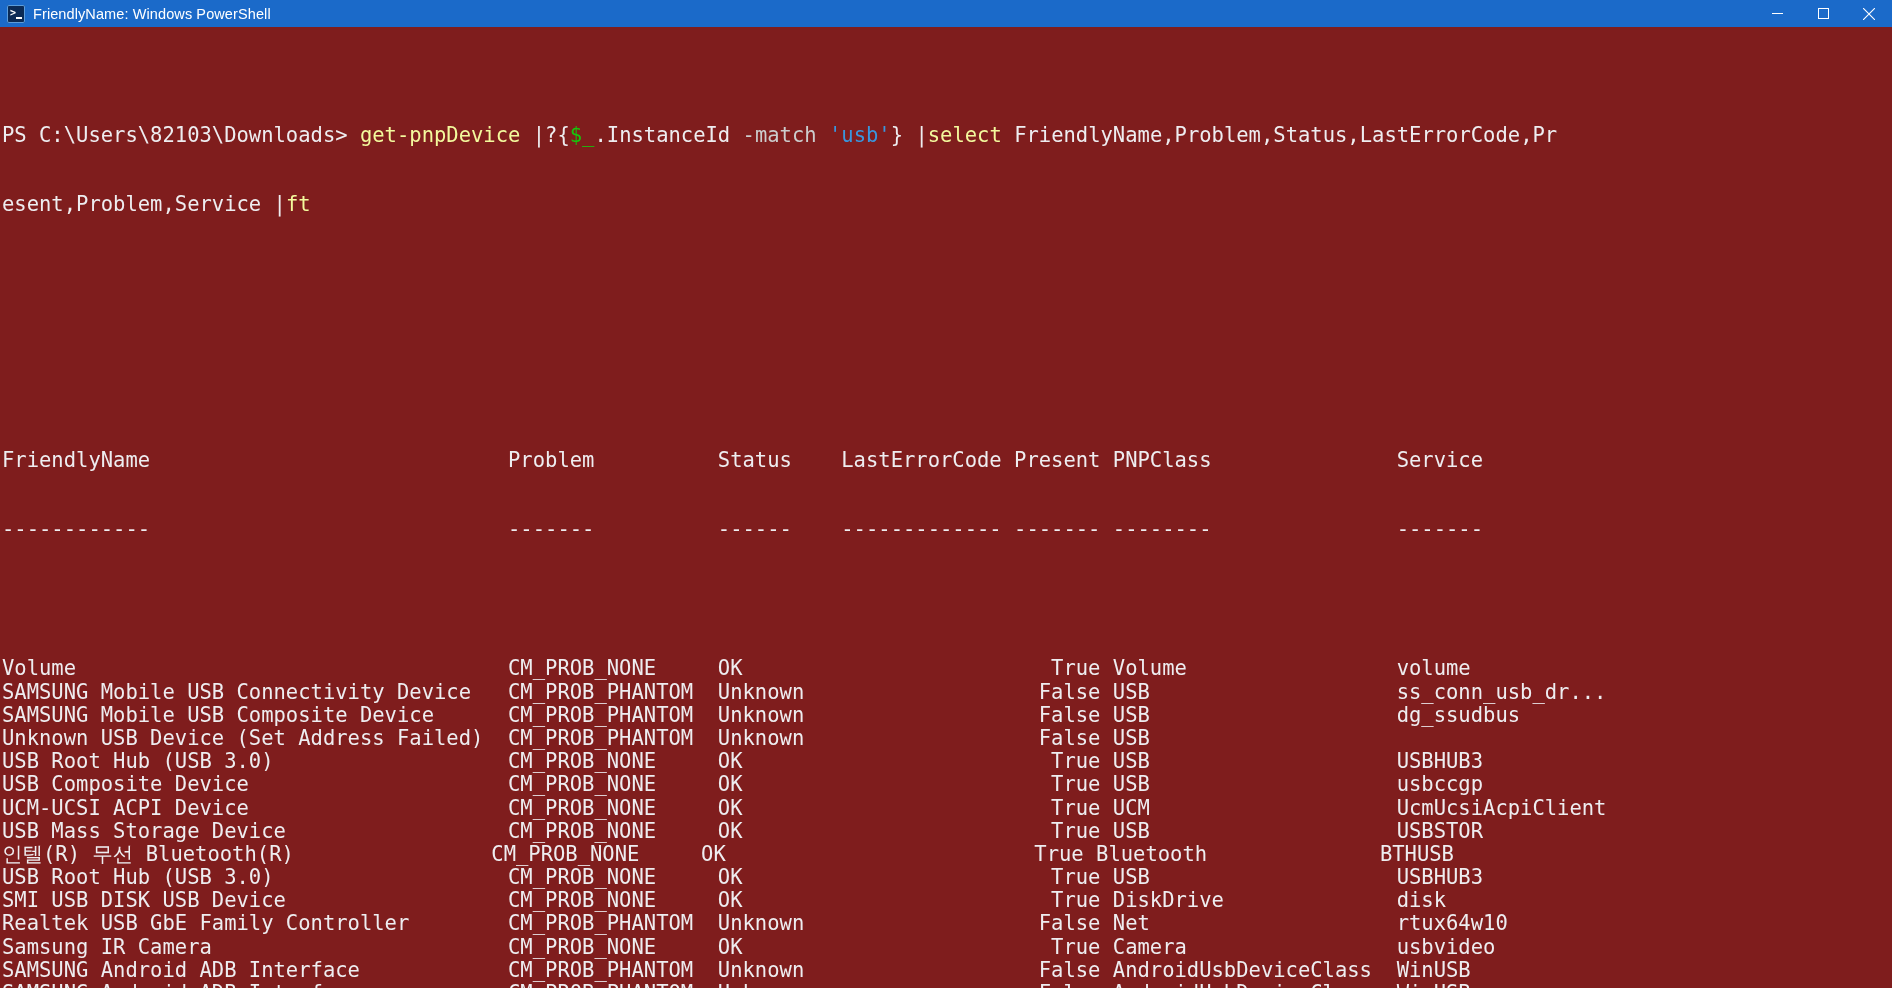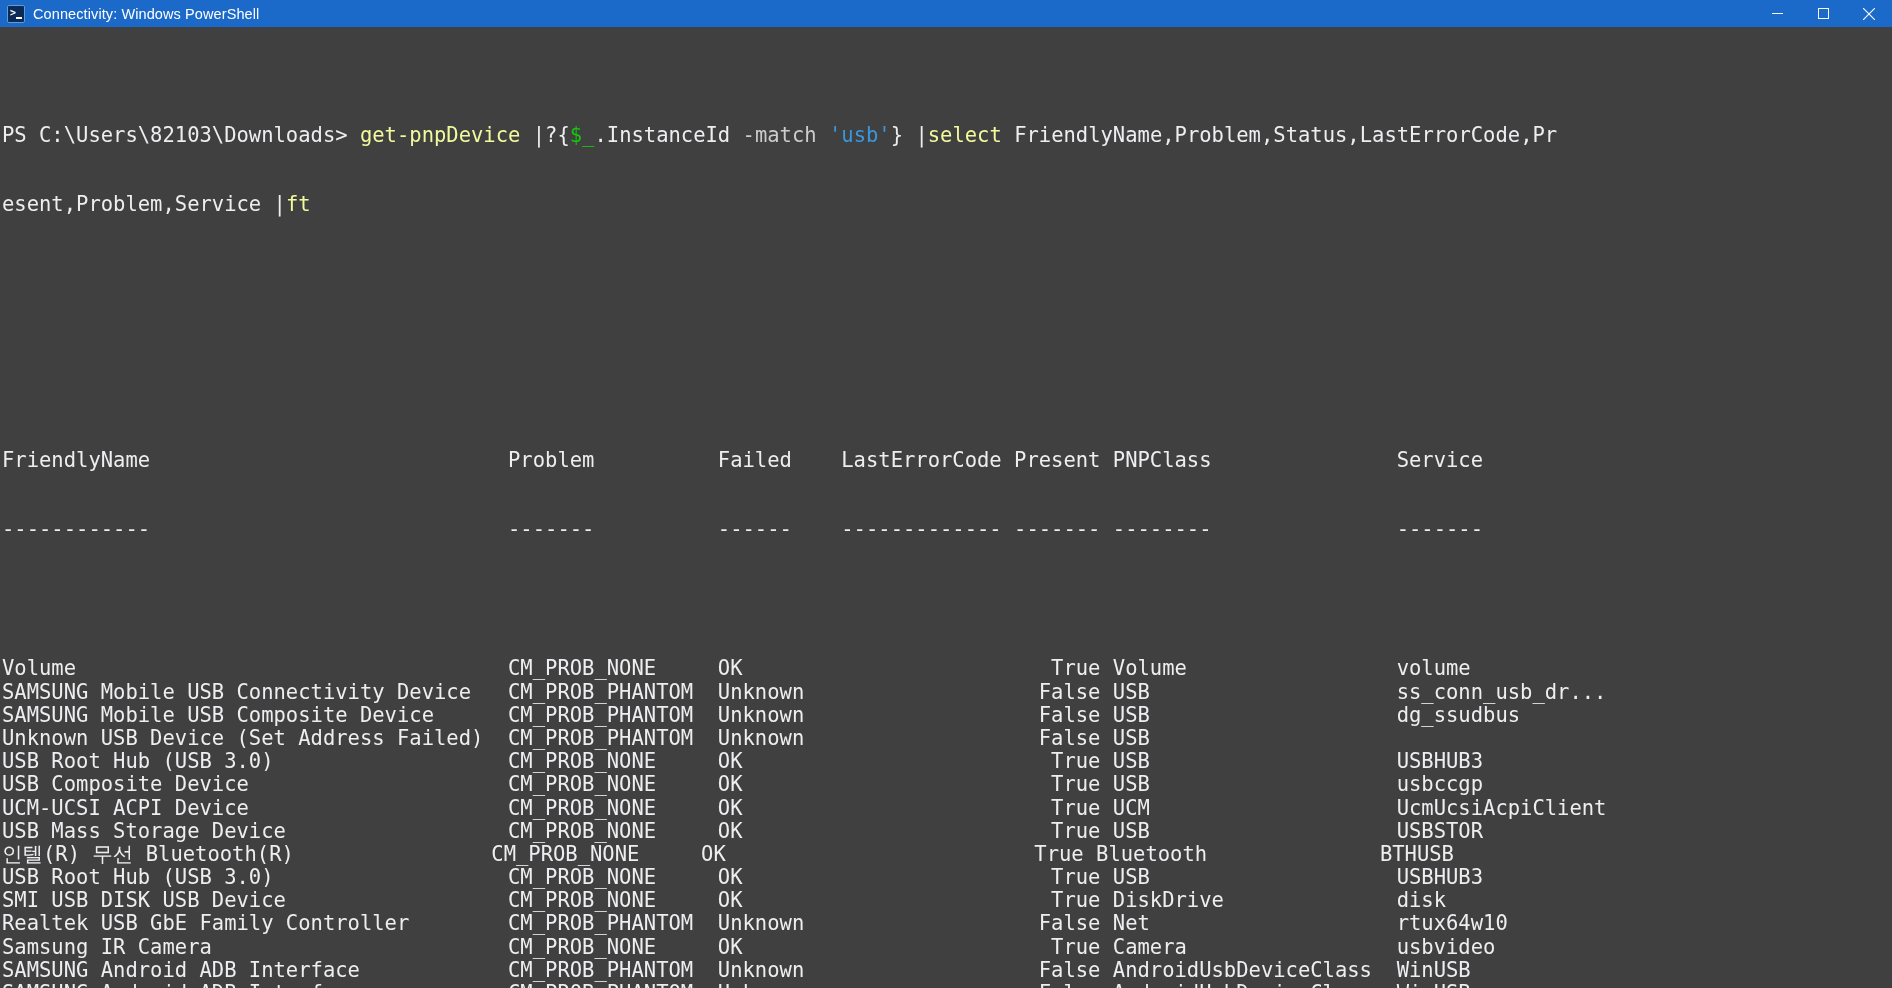--- a/index.html
+++ b/index.html
@@ -68,21 +68,21 @@
     justify-content: center;
     color: #ffffff;
     flex: 0 0 auto;
   }
   .tb-btn svg { display: block; }
 
   
   .console {
     position: relative;
     height: 961px;
-    background: #404040;
+    background: #7f1d1d;
     color: #eeedf0;
     font-size: 20.5px;
     line-height: 23.2px;
     padding: 4px 0 0 2px;
     box-sizing: border-box;
     white-space: pre;
     letter-spacing: 0px;
   }
   .line { white-space: pre; height: 23.2px; }
 
@@ -96,21 +96,21 @@
   .tbl { white-space: pre; }
 </style>
 </head>
 <body>
 
 <div class="titlebar">
   <div class="tb-icon">
     <span class="chev">&gt;</span>
     <span class="ul"></span>
   </div>
-  <div class="tb-title">Connectivity: Windows PowerShell</div>
+  <div class="tb-title">FriendlyName: Windows PowerShell</div>
   <div class="tb-spacer"></div>
 
   <div class="tb-btn">
     <svg width="11" height="11" viewBox="0 0 11 11">
       <rect x="0" y="5" width="11" height="1" fill="#ffffff"></rect>
     </svg>
   </div>
   <div class="tb-btn">
     <svg width="11" height="11" viewBox="0 0 11 11">
       <rect x="0.5" y="0.5" width="10" height="10" fill="none" stroke="#ffffff" stroke-width="1"></rect>
@@ -126,19 +126,19 @@
 <div class="console">
 
   
   <div class="line"><span class="c-white">PS </span><span class="c-white">C:\Users\82103\Downloads</span><span class="c-white">&gt; </span><span><span class="c-yellow">get-pnpDevice </span><span class="c-white">|?{</span><span class="c-green">$_</span><span class="c-white">.InstanceId </span><span class="c-gray">-match </span><span class="c-cyan">'usb'</span><span class="c-white">} </span><span class="c-white">|</span><span class="c-yellow">select </span><span class="c-white">FriendlyName,Problem,Status,LastErrorCode,Pr</span></span></div>
   <div class="line"><span><span class="c-white">esent,Problem,Service </span><span class="c-white">|</span><span class="c-yellow">ft</span></span></div>
 
   <div class="line">&nbsp;</div>
 
   
   <div>
-    <div class="line tbl">FriendlyName                             Problem          Failed    LastErrorCode Present PNPClass               Service</div>
+    <div class="line tbl">FriendlyName                             Problem          Status    LastErrorCode Present PNPClass               Service</div>
     <div class="line tbl">------------                             -------          ------    ------------- ------- --------               -------</div>
     <div class="line">&nbsp;</div>
     <div><div class="line tbl">Volume                                   CM_PROB_NONE     OK                         True Volume                 volume</div><div class="line tbl">SAMSUNG Mobile USB Connectivity Device   CM_PROB_PHANTOM  Unknown                   False USB                    ss_conn_usb_dr...</div><div class="line tbl">SAMSUNG Mobile USB Composite Device      CM_PROB_PHANTOM  Unknown                   False USB                    dg_ssudbus</div><div class="line tbl">Unknown USB Device (Set Address Failed)  CM_PROB_PHANTOM  Unknown                   False USB</div><div class="line tbl">USB Root Hub (USB 3.0)                   CM_PROB_NONE     OK                         True USB                    USBHUB3</div><div class="line tbl">USB Composite Device                     CM_PROB_NONE     OK                         True USB                    usbccgp</div><div class="line tbl">UCM-UCSI ACPI Device                     CM_PROB_NONE     OK                         True UCM                    UcmUcsiAcpiClient</div><div class="line tbl">USB Mass Storage Device                  CM_PROB_NONE     OK                         True USB                    USBSTOR</div><div class="line tbl">인텔(R) 무선 Bluetooth(R)                CM_PROB_NONE     OK                         True Bluetooth              BTHUSB</div><div class="line tbl">USB Root Hub (USB 3.0)                   CM_PROB_NONE     OK                         True USB                    USBHUB3</div><div class="line tbl">SMI USB DISK USB Device                  CM_PROB_NONE     OK                         True DiskDrive              disk</div><div class="line tbl">Realtek USB GbE Family Controller        CM_PROB_PHANTOM  Unknown                   False Net                    rtux64w10</div><div class="line tbl">Samsung IR Camera                        CM_PROB_NONE     OK                         True Camera                 usbvideo</div><div class="line tbl">SAMSUNG Android ADB Interface            CM_PROB_PHANTOM  Unknown                   False AndroidUsbDeviceClass  WinUSB</div><div class="line tbl">SAMSUNG Android ADB Interface            CM_PROB_PHANTOM  Unknown                   False AndroidUsbDeviceClass  WinUSB</div></div>
   </div>
 
 </div>
 
 </body></html>

